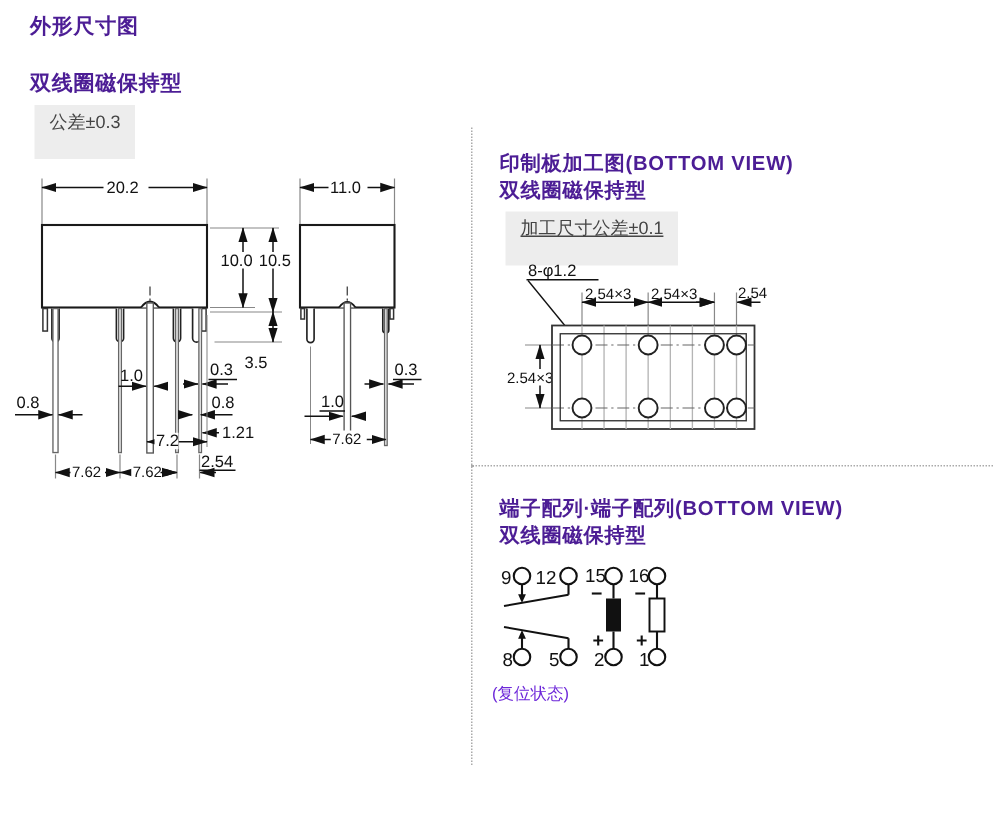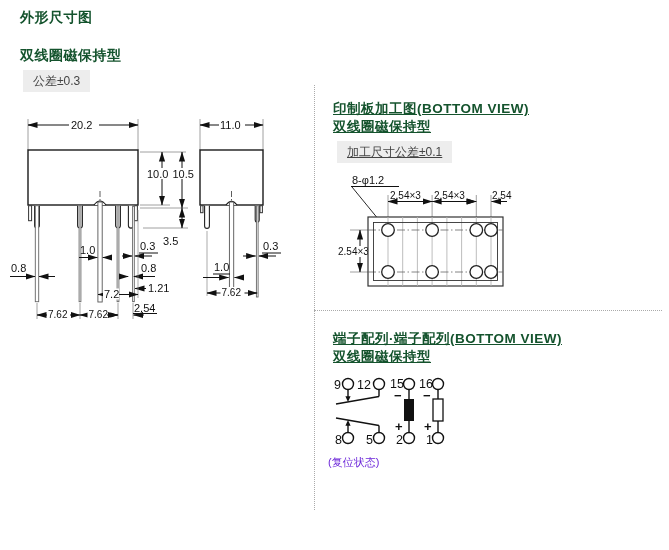--- a/index.html
+++ b/index.html
@@ -1,27 +1,27 @@
 <!DOCTYPE html>
 <html><head>
 <meta charset="utf-8">
 <style>
   html,body{margin:0;padding:0;}
   body{
     width:669px;height:550px;position:relative;background:#ffffff;
     font-family:"Liberation Sans", sans-serif;overflow:hidden;
   }
   .heading{
-    position:absolute;color:#14532d;font-weight:bold;font-size:14px;
+    position:absolute;color:#4c1d95;font-weight:bold;font-size:14px;
     white-space:nowrap;letter-spacing:0.5px;
   }
-  .heading.small{font-size:13.5px;text-decoration:underline;}
+  .heading.small{font-size:13.5px;}
   .tol-box{
     position:absolute;background:#ededed;color:#444;font-size:12px;
-    height:22px;line-height:22px;padding:0 10px;white-space:nowrap;
+    height:36px;line-height:22px;padding:0 10px;white-space:nowrap;
   }
   .divider-v{
     position:absolute;left:314px;top:85px;height:425px;width:0;
     border-left:1px dotted #aaaaaa;
   }
   .divider-h{
     position:absolute;left:314px;top:310px;width:348px;height:0;
     border-top:1px dotted #aaaaaa;
   }
   .state-note{

